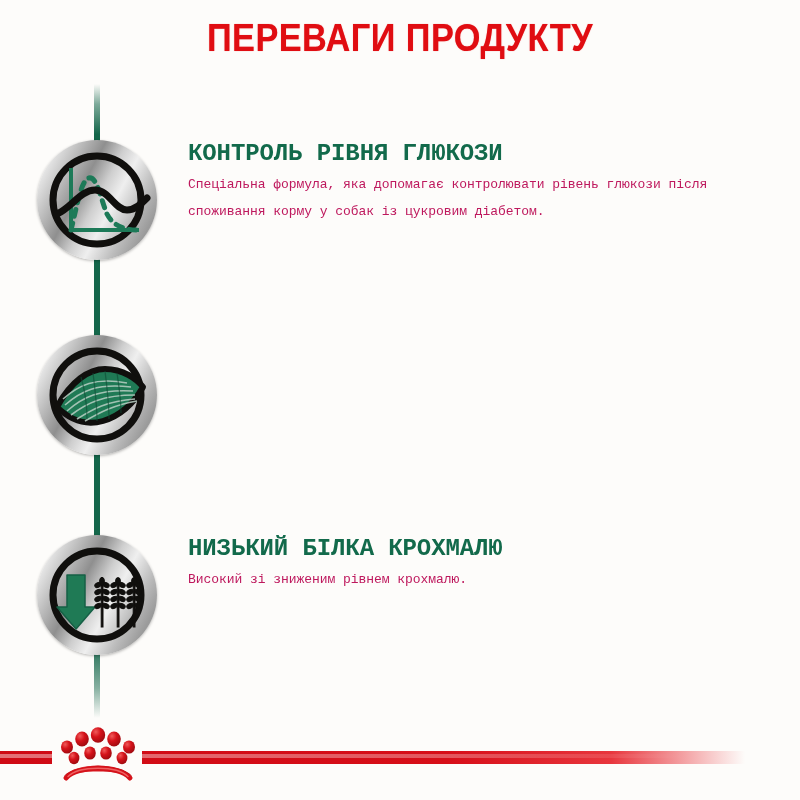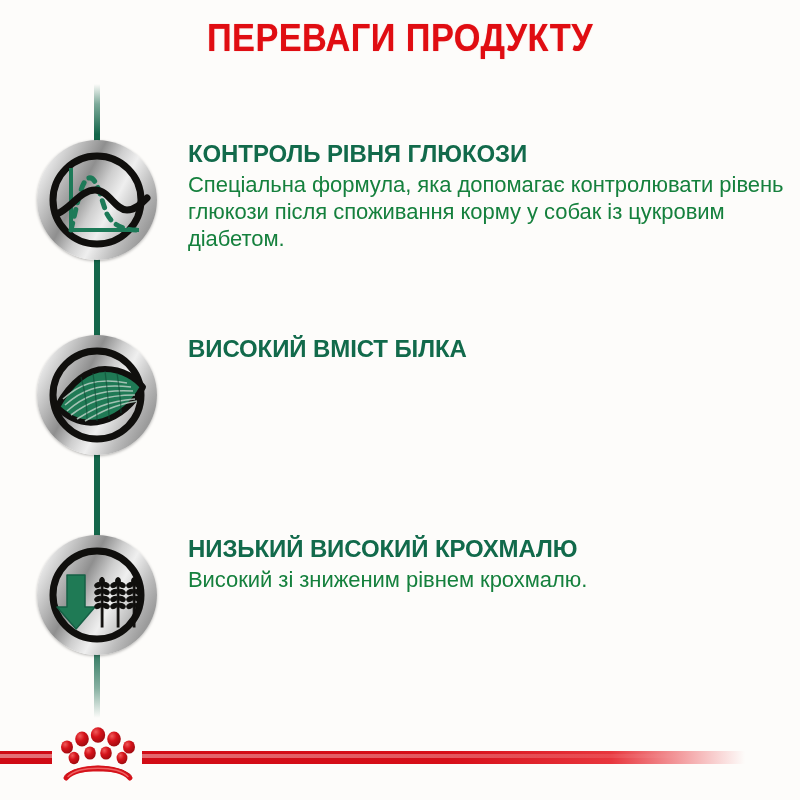--- a/index.html
+++ b/index.html
@@ -85,33 +85,34 @@
         #d8d8d8 100%);
     box-shadow: 0 1px 3px rgba(0,0,0,0.28);
   }
   .badge svg { display: block; width: 120px; height: 120px; }
 
   .benefit-text {
     position: absolute;
     left: 188px;
     top: 0;
     width: 600px;
+    font-family: Liberation Mono, monospace;
   }
   .benefit-heading {
     color: #126a4b;
     font-size: 24px;
     font-weight: bold;
     letter-spacing: -0.1px;
     line-height: 28px;
     white-space: nowrap;
     margin-bottom: 3px;
   }
   .benefit-body {
-    color: #15803d;
-    font-size: 22px;
+    color: #be185d;
+    font-size: 13px;
     line-height: 27px;
     letter-spacing: -0.05px;
   }
 
   
   .footer-line {
     position: absolute;
     left: 0;
     top: 751px;
     width: 745px;
@@ -190,21 +191,20 @@
       </g>
       <g stroke="#0f4a34" stroke-width="1.3" fill="none" opacity="0.6">
         <path d="M 44 42 C 48 56 50 70 50 84"></path>
         <path d="M 56 38 C 58 54 60 70 60 86"></path>
         <path d="M 68 36 C 70 52 72 68 72 84"></path>
         <path d="M 80 38 C 82 52 84 64 84 78"></path>
       </g>
     </svg>
   </div>
   <div class="benefit-text">
-    <div class="benefit-heading">ВИСОКИЙ ВМІСТ БІЛКА</div>
   </div>
 </div>
 
 <div class="benefit benefit-3">
   <div class="badge">
     <svg viewBox="0 0 120 120" xmlns="http://www.w3.org/2000/svg">
       <path d="M 16 60 A 44 44 0 0 1 104 60" fill="none" stroke="#100f0d" stroke-width="7"></path>
       <path d="M 16 60 A 44 44 0 0 0 104 60" fill="none" stroke="#100f0d" stroke-width="7"></path>
 
       <path d="M 30 40 L 48 40 L 48 72 L 58 72 L 39 94 L 20 72 L 30 72 Z" fill="#1f7a55" stroke="#166046" stroke-width="1.5" stroke-linejoin="round"></path>
@@ -250,21 +250,21 @@
             <ellipse cx="101" cy="64" rx="3.4" ry="2.2" transform="rotate(28 101 64)"></ellipse>
             <ellipse cx="93" cy="71" rx="3.4" ry="2.2" transform="rotate(-28 93 71)"></ellipse>
             <ellipse cx="101" cy="71" rx="3.4" ry="2.2" transform="rotate(28 101 71)"></ellipse>
             <ellipse cx="97" cy="46" rx="2.4" ry="3.4"></ellipse>
           </g>
         </g>
       </g>
     </svg>
   </div>
   <div class="benefit-text">
-    <div class="benefit-heading">НИЗЬКИЙ ВИСОКИЙ КРОХМАЛЮ</div>
+    <div class="benefit-heading">НИЗЬКИЙ БІЛКА КРОХМАЛЮ</div>
     <div class="benefit-body">Високий зі зниженим рівнем крохмалю.</div>
   </div>
 </div>
 
 <div class="footer-line">
   <div class="footer-line-inner"></div>
 </div>
 <div class="crown-gap"></div>
 <div class="crown">
   <svg viewBox="0 0 92 66" xmlns="http://www.w3.org/2000/svg">

